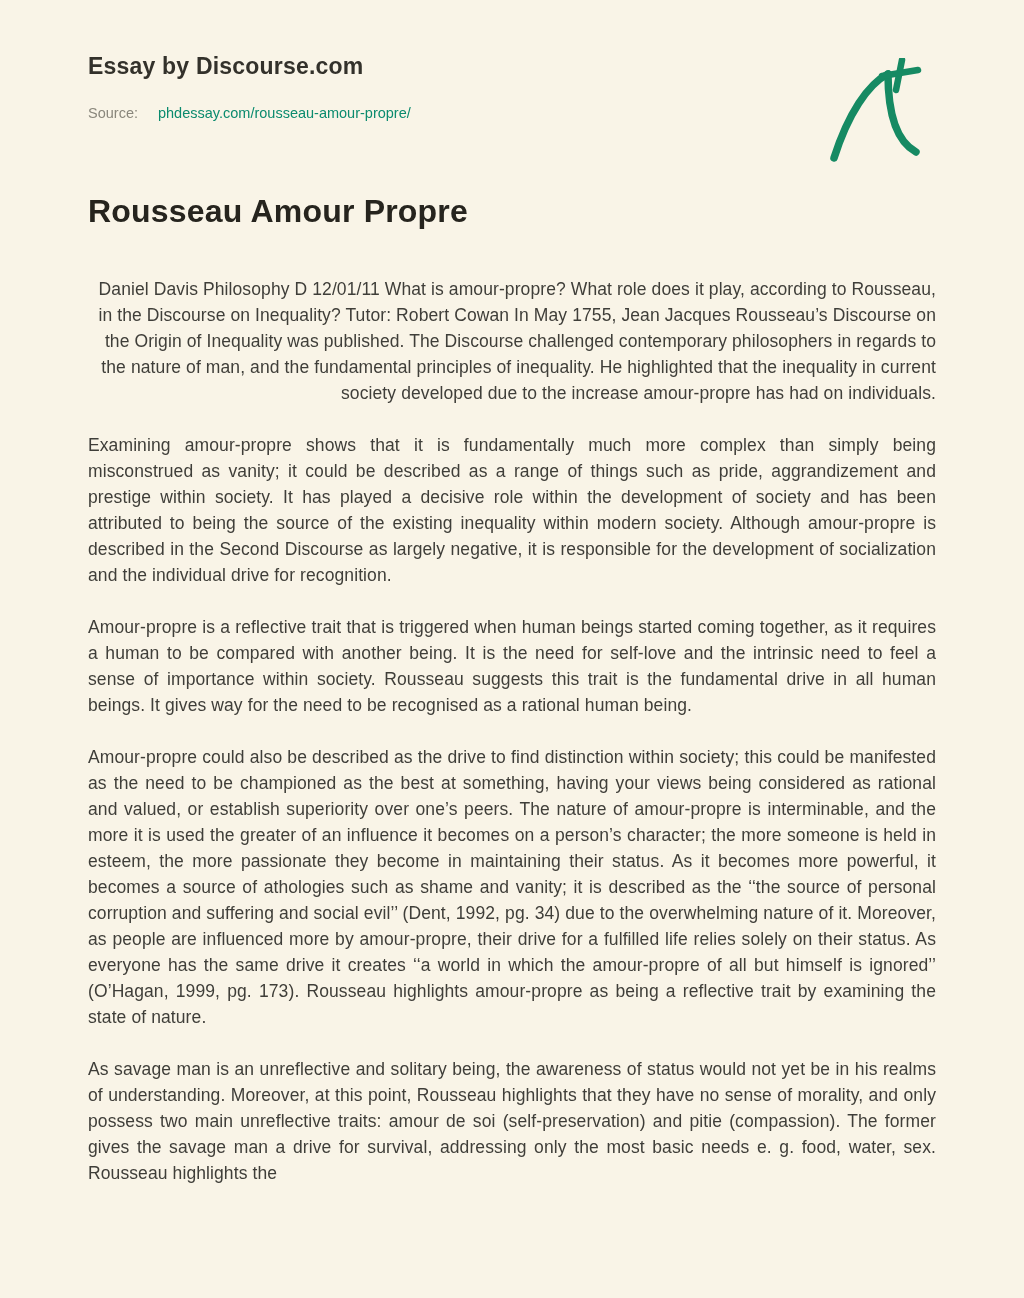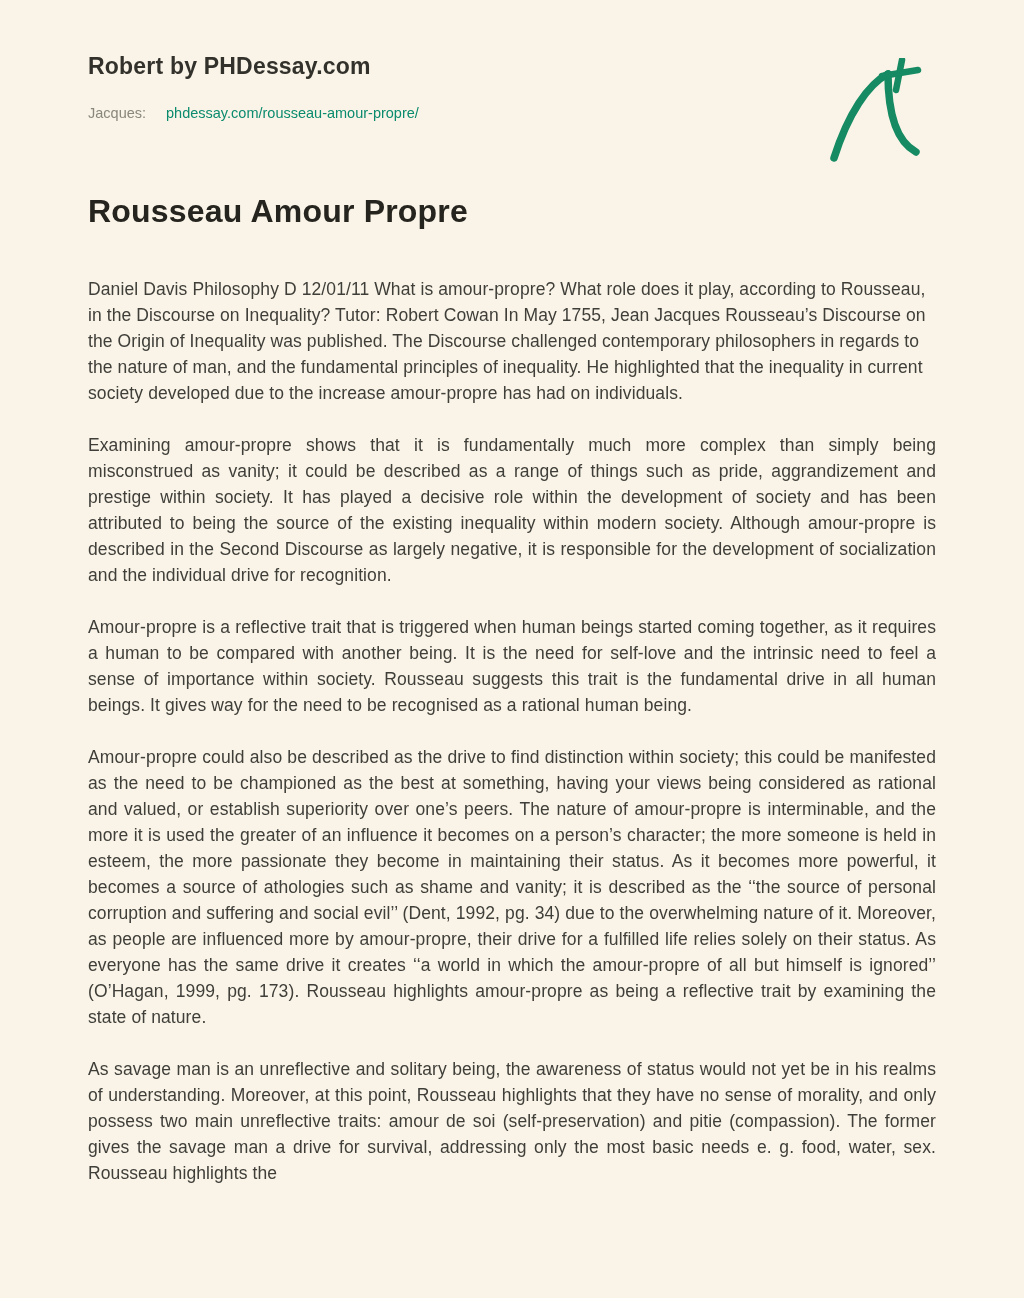--- a/index.html
+++ b/index.html
@@ -60,33 +60,33 @@
   }
   .essay-body p {
     margin: 0 0 26px 0;
     font-size: 17.5px;
     line-height: 26px;
     color: #3f3e39;
     text-align: justify;
     letter-spacing: 0.1px;
   }
   .essay-body p:first-child {
-    text-align: left;
+    text-align: right;
   }
 </style>
 </head>
 <body>
 
 <div class="page">
 
   <header>
-    <div class="brand">Robert by PHDessay.com</div>
+    <div class="brand">Essay by Discourse.com</div>
 
     <div class="source-line">
-      <span class="source-label">Jacques:</span><a class="source-link">phdessay.com/rousseau-amour-propre/</a>
+      <span class="source-label">Source:</span><a class="source-link">phdessay.com/rousseau-amour-propre/</a>
     </div>
 
     <div class="logo">
       <svg viewBox="0 0 110 110" fill="none" xmlns="http://www.w3.org/2000/svg">
 
         <path d="M14 100 C 28 56, 48 26, 68 16" stroke="#168a63" stroke-width="7.5" stroke-linecap="round" fill="none"></path>
         <path d="M68 16 C 68 48, 74 82, 96 94" stroke="#168a63" stroke-width="7.5" stroke-linecap="round" fill="none"></path>
 
         <path d="M82 2 L 76 32" stroke="#168a63" stroke-width="6.5" stroke-linecap="round" fill="none"></path>
         <path d="M62 18 L 98 12" stroke="#168a63" stroke-width="6.5" stroke-linecap="round" fill="none"></path>

